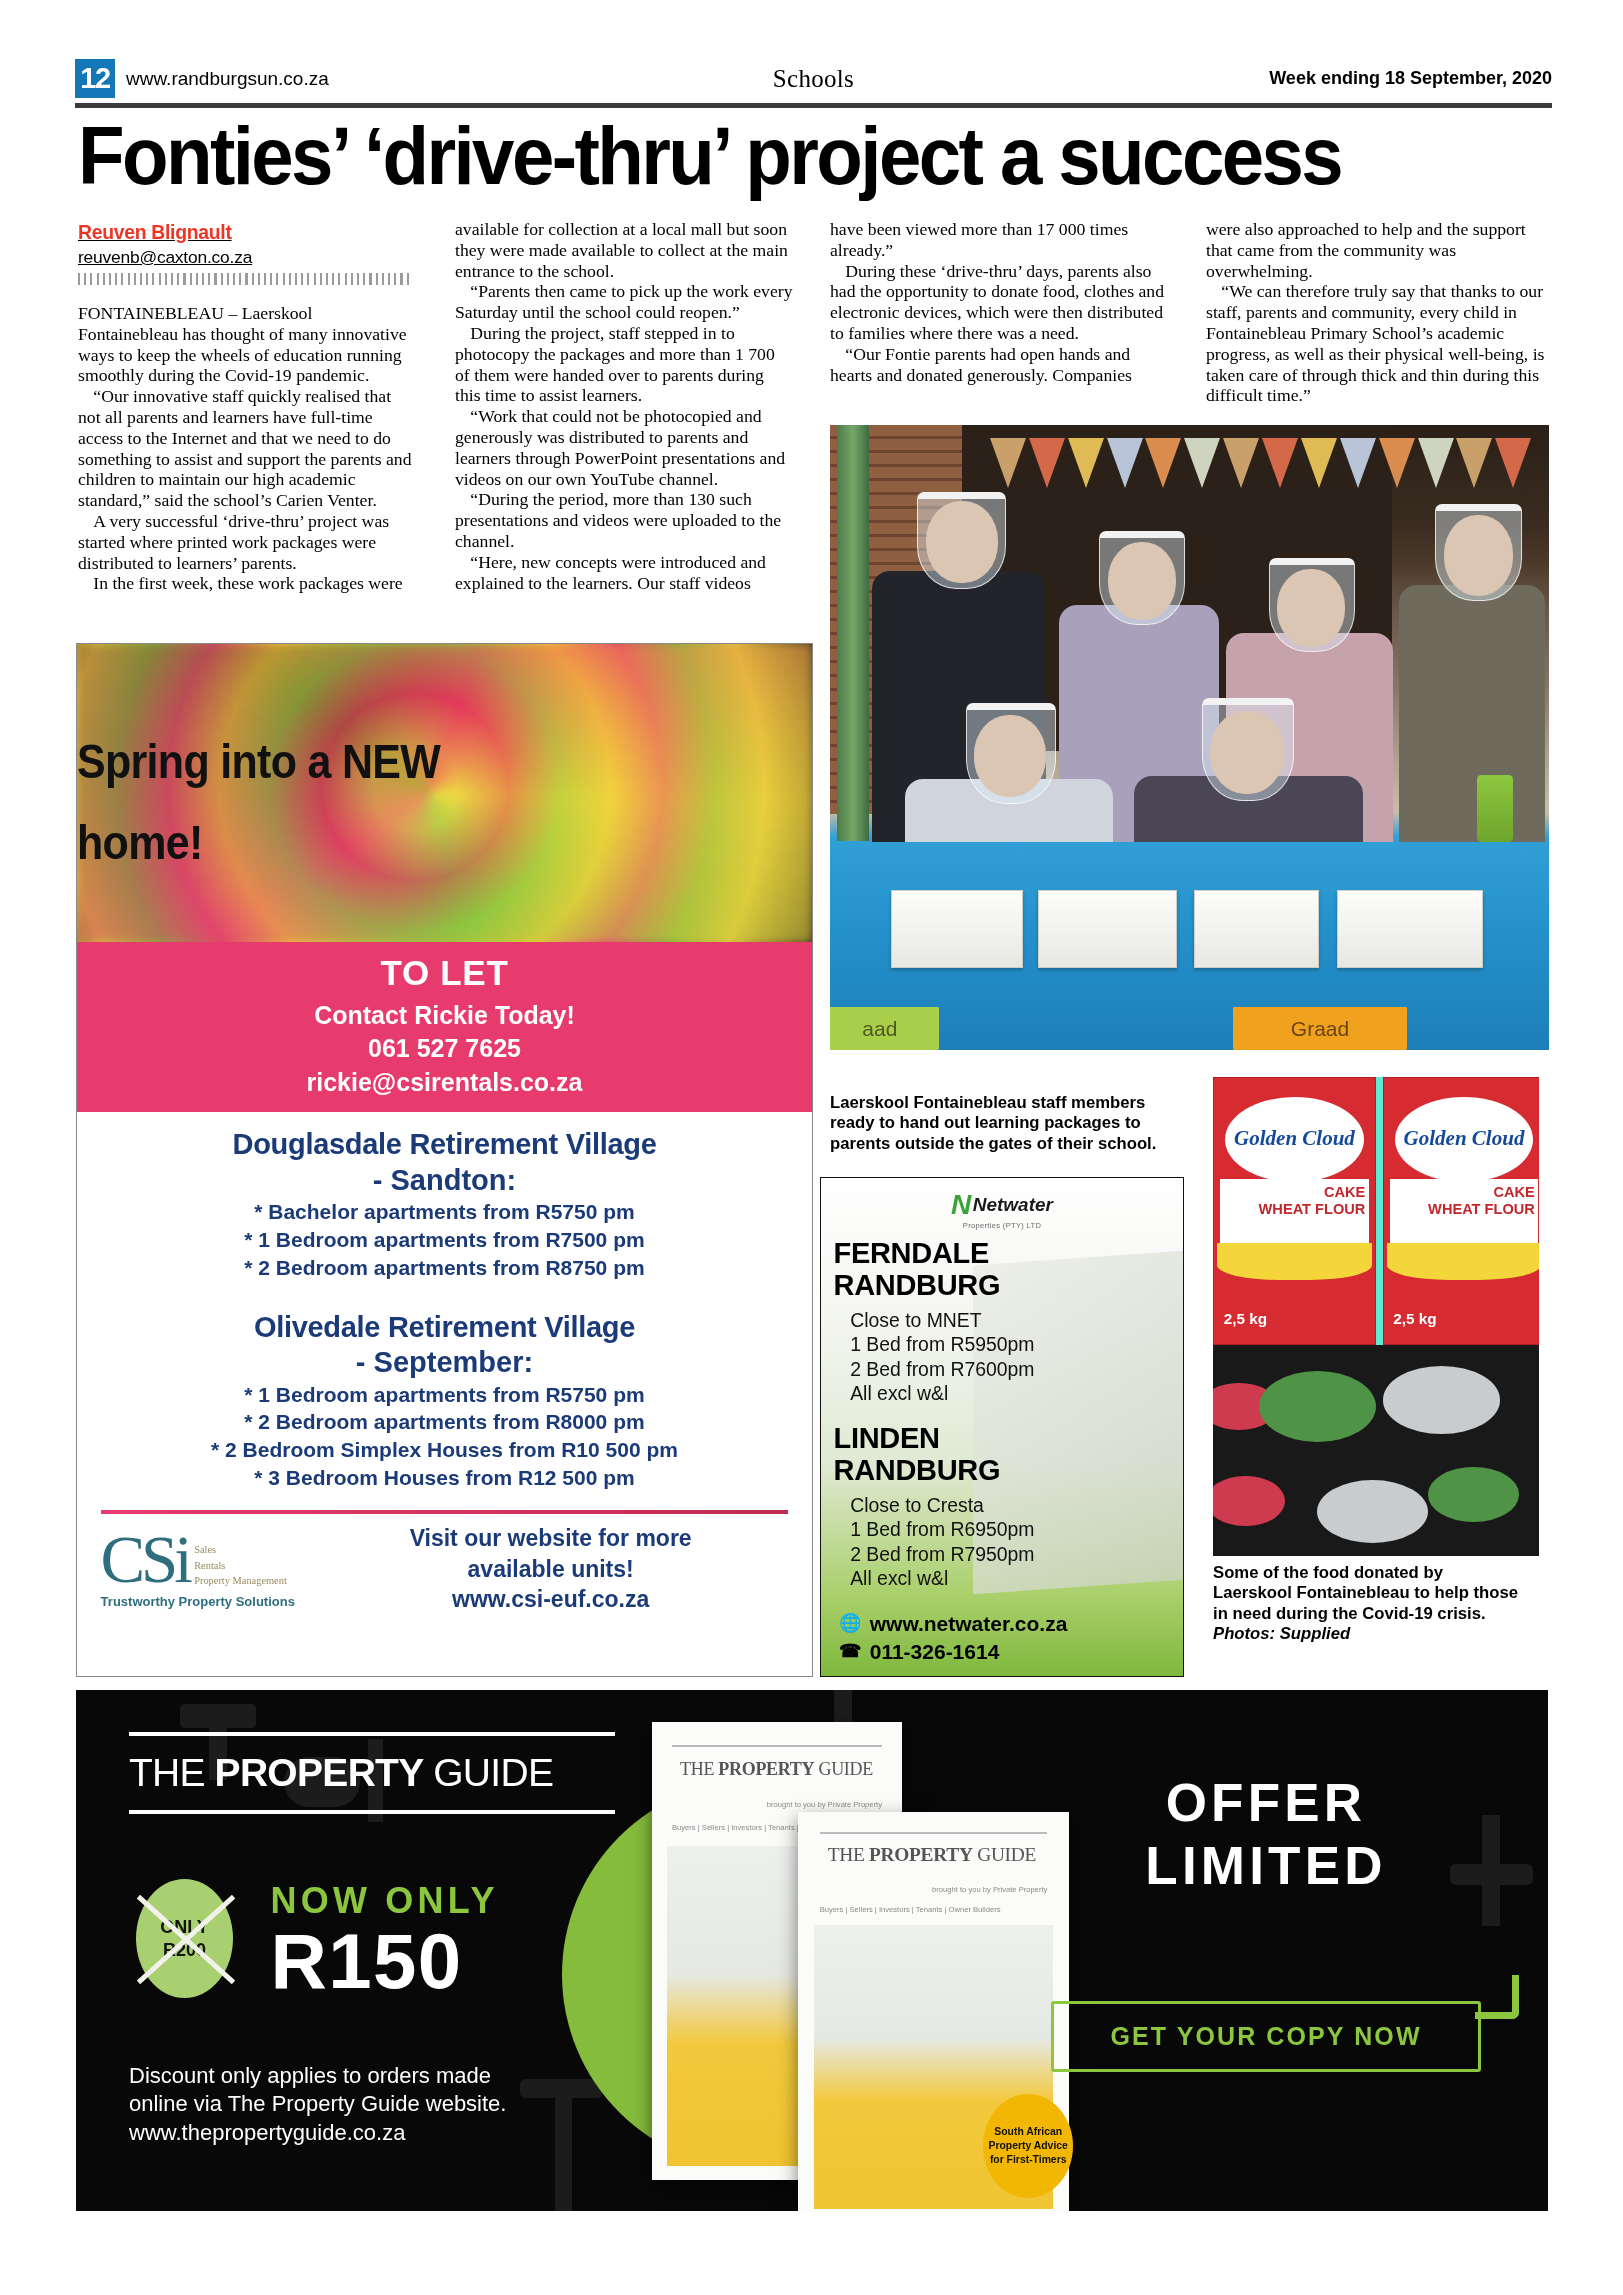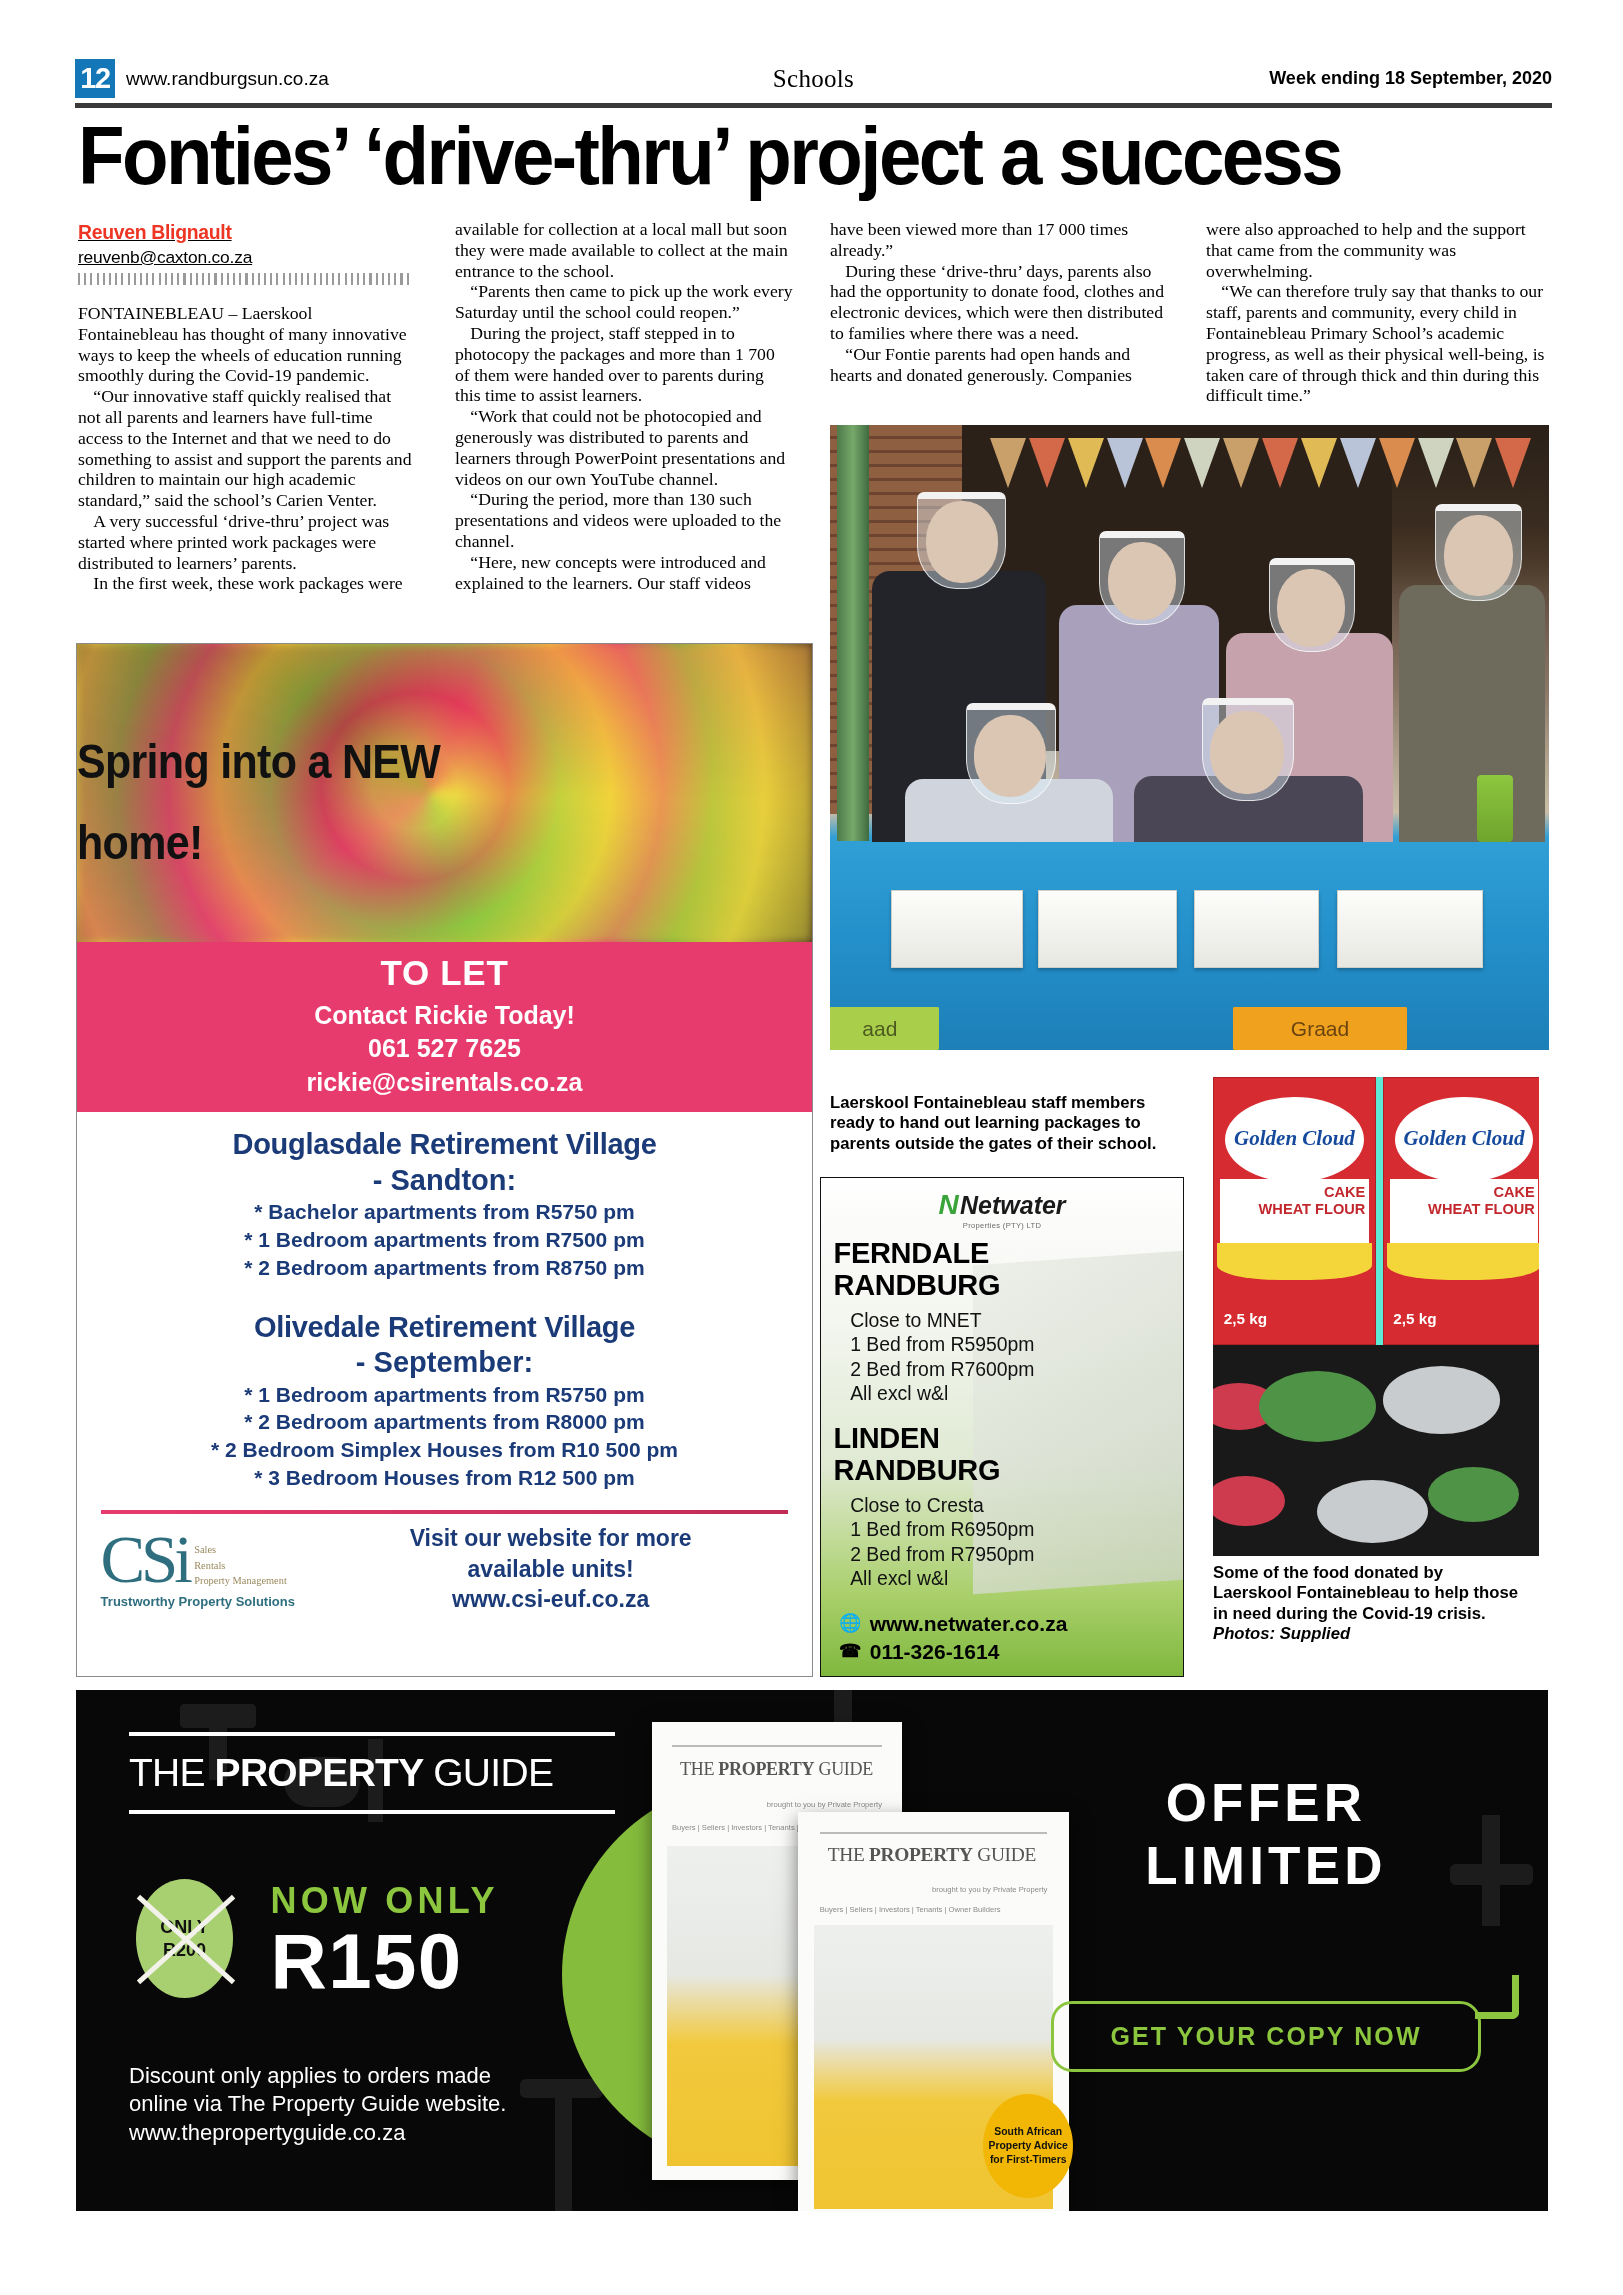--- a/index.html
+++ b/index.html
@@ -187,21 +187,21 @@
   }
   .net-bld { position:absolute; left:42%; top:16%; width:58%; height:66%;
     background: linear-gradient(135deg,#e9ece4,#cdd4c6);
     transform: skewY(-4deg); opacity:.75; }
   .net-inner { position:relative; padding: 11px 12.5px 0; }
   .net-logo { text-align:center; margin-bottom: 8.3px; }
   .net-logo-w { display:inline-flex; align-items:center; gap:4.2px; }
   .net-logo-mark { font-family:"Liberation Sans",sans-serif; font-weight:bold;
     font-size: 28px; color:#3aa33a; font-style:italic; letter-spacing:-2.8px; }
   .net-logo-name { font-family:"Liberation Sans",sans-serif; font-weight:bold;
-    font-style:italic; font-size: 25px; color:#1a1a1a;text-align:center; }
+    font-style:italic; font-size: 19px; color:#1a1a1a;text-align:center; }
   .net-logo-sub { font-family:"Liberation Sans",sans-serif; font-size: 7.6px;
     color:#6a6a6a; letter-spacing: 0.3px; }
   .net-h { font-family:"Liberation Sans",sans-serif; font-weight:bold;
     font-size: 29px; line-height:1.1; color:#000; letter-spacing:-0.3px; }
   .net-l { font-family:"Liberation Sans",sans-serif; font-size: 19.4px;
     line-height: 1.26; color:#111; padding-left: 16.7px; margin-top: 5.6px; }
   .net-sp { height: 18px; }
   .net-contact { position:absolute; left:0; right:0; bottom:11px; padding-left: 18px;
     font-family:"Liberation Sans",sans-serif; font-weight:bold; font-size:21px; }
   .net-contact div { display:flex; align-items:center; gap:8.3px; line-height:1.3; }
@@ -262,21 +262,21 @@
     color:#8cc63f; font-size: 36px; letter-spacing: 4.2px; }
   .pg-r150 { font-family:"Liberation Sans",sans-serif; font-weight:bold;
     color:#fff; font-size: 78px; letter-spacing: 1.4px; line-height: 0.95;
     margin-top: 1.4px; }
   .pg-disc { margin-top: 53px; font-family:"Liberation Sans",sans-serif;
     color:#fff; font-size: 22px; line-height: 1.3; }
   .pg-right { position:absolute; right: 67px; top: 82px; width: 430px;
     text-align:center; }
   .pg-limited { font-family:"Liberation Sans",sans-serif; font-weight:bold;
     color:#fff; font-size: 53px; letter-spacing: 4.2px; line-height:1.18; }
-  .pg-cta { margin-top: 104px; border: 3.5px solid #8cc63f; border-radius: 21px;
+  .pg-cta { margin-top: 104px; border: 3.5px solid #8cc63f; border-radius: 3px;
     padding: 18px 0; font-family:"Liberation Sans",sans-serif; font-weight:bold;
     color:#8cc63f; font-size: 25px; letter-spacing: 2.1px; }
   .pg-corner { position:absolute; right: 29px; top: 285px; width: 44px; height: 44px;
     border-right: 7px solid #8cc63f; border-bottom: 7px solid #8cc63f;
     border-radius: 0 0 7px 0; }
   .pg-mags { position:absolute; left: 548px; top: -7px; width: 486px; height: 534px; }
   .mag { position:absolute; background:#fbfbf9; box-shadow: 0 7px 18px rgba(0,0,0,.5); }
   .mag-hd { font-family:Liberation Serif, serif; color:#555;
     letter-spacing:-0.3px;margin-left:8px; }
   .mag-ph { position:absolute; left:6%; background:

